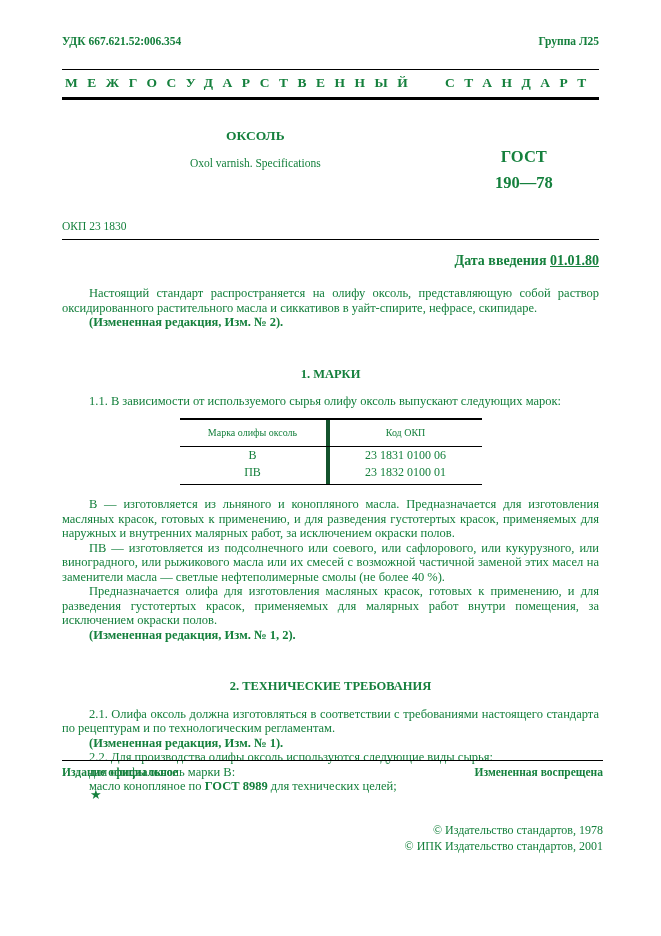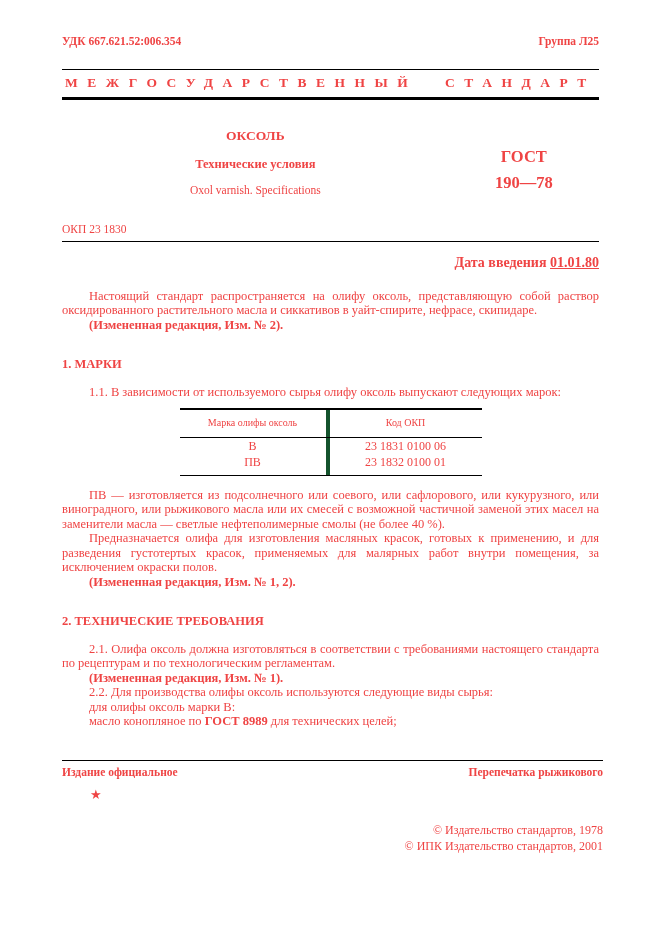--- a/index.html
+++ b/index.html
@@ -1,19 +1,19 @@
 <!DOCTYPE html>
 <html><head>
 <meta charset="utf-8">
 <style>
   * { margin:0; padding:0; box-sizing:border-box; }
   html, body { background:#ffffff; }
   .page {
     width:661px; height:936px; position:relative; overflow:hidden;
-    background:#ffffff; color:#ef4444;
+    background:#ffffff; color:#15803d;
     font-family:"Liberation Serif","DejaVu Serif",serif;
     font-size:12.5px; line-height:14.5px;
     padding:34px 62px 0 62px;
   }
   .top-row { display:flex; justify-content:space-between; font-weight:bold; font-size:11.5px; }
   .rule-thin  { border-top:1.5px solid #000; }
   .rule-thick { border-top:3px solid #000; }
   .rule-hair  { border-top:1px solid #000; }
   .std-band { margin-top:20px; }
   .std-name {
@@ -28,21 +28,21 @@
   .t3 { font-weight:bold; font-size:12.5px; margin-top:13px; }
   .t4 { font-size:11.5px; margin-top:12px; }
   .gost { font-weight:bold; font-size:16.5px; line-height:1.55; margin-top:28px; }
   .okp { font-size:11.5px; margin-top:24px; }
   .rule-okp { margin-top:5px; }
   .date-line { text-align:right; font-weight:bold; font-size:14px; margin-top:14px; }
   .date-line .dval { text-decoration:underline; }
   p.body { text-align:justify; text-indent:27px; }
   p.first { margin-top:18px; }
   .bold { font-weight:bold; }
-  .sec-head { text-align:left; font-weight:bold; margin:25px 0 13px 0; }
+  .sec-head { text-align:center; font-weight:bold; margin:37px 0 13px 0; }
   .indent2 { text-indent:55px; }
   
   .gtable { width:302px; margin:9px auto 12px auto; border-top:2px solid #000; border-bottom:1px solid #000; }
   .g-head { display:flex; border-bottom:1px solid #000; font-size:10px; }
   .g-head > div { padding:6px 4px; text-align:center; }
   .g-row { display:flex; font-size:12px; }
   .g-row > div { padding:1px 4px; text-align:center; }
   .g-row.last > div { padding-bottom:5px; }
   .g-c1 { width:150px; border-right:4px solid #14532d; }
   .g-c2 { flex:1; }
@@ -64,21 +64,20 @@
 
   <div class="std-band">
     <div class="rule-thin"></div>
     <div class="std-name">МЕЖГОСУДАРСТВЕННЫЙ СТАНДАРТ</div>
     <div class="rule-thick"></div>
   </div>
 
   <div class="title-row">
     <div class="title-left">
       <div class="t2">ОКСОЛЬ</div>
-      <div class="t3">Технические условия</div>
       <div class="t4">Oxol varnish. Specifications</div>
     </div>
     <div class="title-right">
       <div class="gost">
         <div>ГОСТ</div>
         <div>190—78</div>
       </div>
     </div>
   </div>
 
@@ -104,37 +103,38 @@
     <div class="g-row">
       <div class="g-c1">В</div>
       <div class="g-c2">23 1831 0100 06</div>
     </div>
     <div class="g-row last">
       <div class="g-c1">ПВ</div>
       <div class="g-c2">23 1832 0100 01</div>
     </div>
   </div>
 
+  <p class="body">В — изготовляется из льняного и конопляного масла. Предназначается для изготовления масляных красок, готовых к применению, и для разведения густотертых красок, применяемых для наружных и внутренних малярных работ, за исключением окраски полов.</p>
   <p class="body">ПВ — изготовляется из подсолнечного или соевого, или сафлорового, или кукурузного, или виноградного, или рыжикового масла или их смесей с возможной частичной заменой этих масел на заменители масла — светлые нефтеполимерные смолы (не более 40 %).</p>
   <p class="body">Предназначается олифа для изготовления масляных красок, готовых к применению, и для разведения густотертых красок, применяемых для малярных работ внутри помещения, за исключением окраски полов.</p>
   <p class="body bold">(Измененная редакция, Изм. № 1, 2).</p>
 
   <div class="sec-head">2. ТЕХНИЧЕСКИЕ ТРЕБОВАНИЯ</div>
 
   <p class="body">2.1. Олифа оксоль должна изготовляться в соответствии с требованиями настоящего стандарта по рецептурам и по технологическим регламентам.</p>
   <p class="body bold">(Измененная редакция, Изм. № 1).</p>
   <p class="body">2.2. Для производства олифы оксоль используются следующие виды сырья:</p>
   <p class="body indent2">для олифы оксоль марки В:</p>
   <p class="body"><span>масло конопляное по </span><span class="bold">ГОСТ 8989</span><span> для технических целей;</span></p>
 
   <div class="footer">
     <div class="rule-hair"></div>
     <div class="footer-line">
       <span>Издание официальное</span>
-      <span>Перепечатка рыжикового</span>
+      <span>Измененная воспрещена</span>
     </div>
     <div class="star">★</div>
     <div class="copyrights">
       <div>©  Издательство стандартов, 1978</div>
       <div>©  ИПК Издательство стандартов, 2001</div>
     </div>
   </div>
 
 </div>
 

